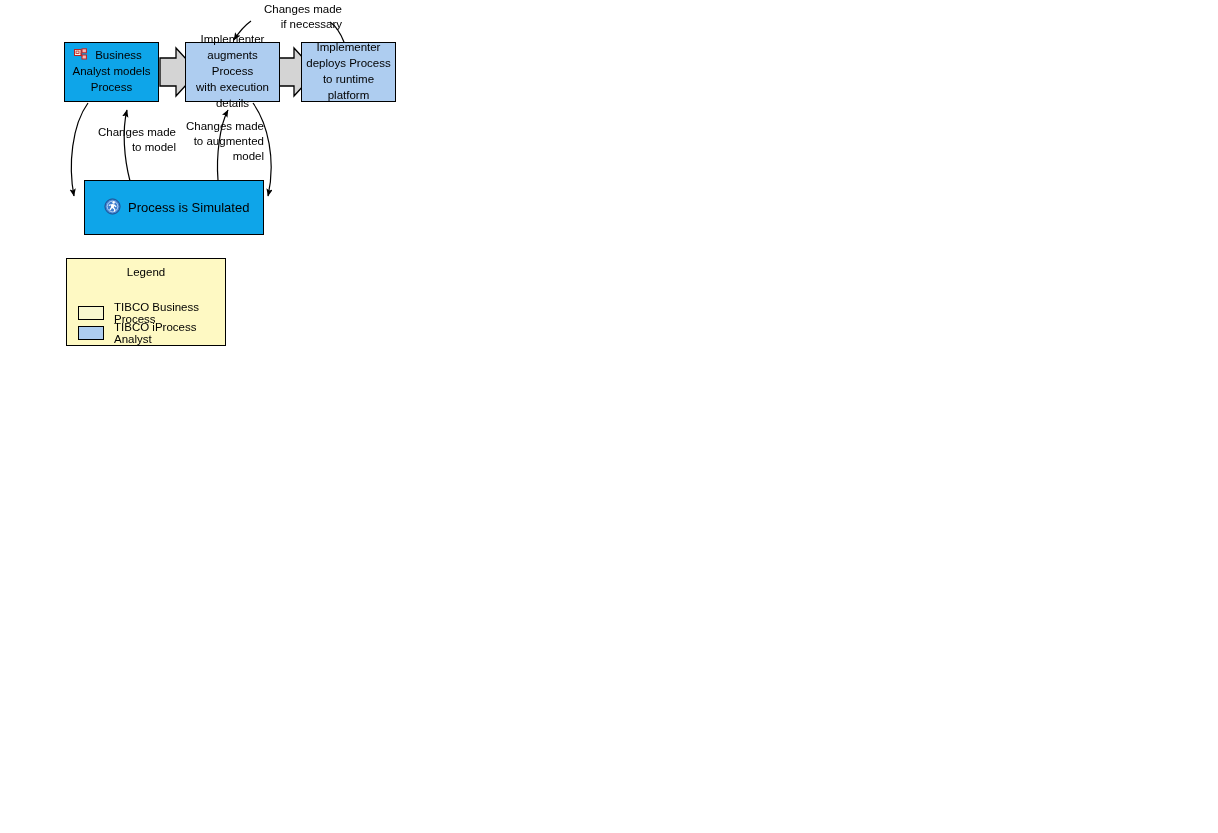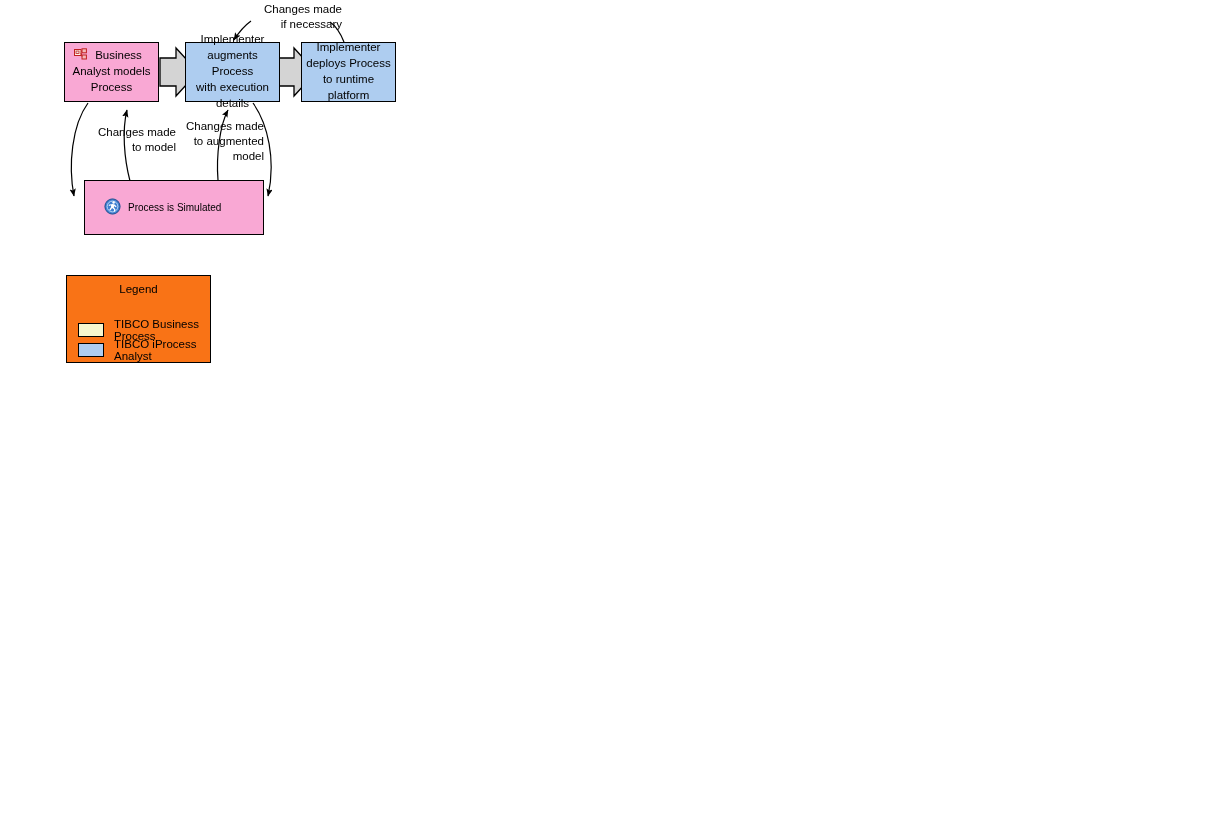--- a/index.html
+++ b/index.html
@@ -31,21 +31,21 @@
     line-height: 1.38;
     display: flex;
     align-items: center;
     justify-content: center;
   }
   .node .label {
     display: block;
     white-space: pre-line;
     padding: 0 3px;
   }
-  .studio { background: #f9a8d4; }
+  .studio { background: #0ea5e9; }
   .modeler { background: #aecdf0; }
 
   #node-analyst {
     left: 64px; top: 42px; width: 95px; height: 60px;
   }
   #node-analyst .label {
     text-indent: 14px;
   }
   #node-augment {
     left: 185px; top: 42px; width: 95px; height: 60px;
@@ -54,21 +54,21 @@
     left: 301px; top: 42px; width: 95px; height: 60px;
   }
   #node-simulated {
     left: 84px; top: 180px; width: 180px; height: 55px;
     justify-content: flex-start;
     align-items: center;
   }
   #node-simulated .label {
     text-align: left;
     padding-left: 43px;
-    font-size: 10px;
+    font-size: 13px;
   }
 
   .inline-icon {
     position: absolute;
     width: 14px;
     height: 13px;
   }
   #icon-process-model {
     left: 74px; top: 48px;
   }
@@ -83,24 +83,24 @@
     line-height: 1.32;
     text-align: right;
     white-space: pre-line;
   }
   #label-changes-necessary { left: 240px; top: 2px; width: 102px; }
   #label-changes-model { left: 82px; top: 125px; width: 94px; }
   #label-changes-augmented { left: 170px; top: 119px; width: 94px; }
 
   #legend-box {
     position: absolute;
-    left: 66px; top: 275px; width: 145px; height: 88px;
+    left: 66px; top: 258px; width: 160px; height: 88px;
     box-sizing: border-box;
     border: 1.5px solid #000000;
-    background: #f97316;
+    background: #fef9c3;
   }
   #legend-title {
     text-align: center;
     font-size: 11.5px;
     margin-top: 7px;
   }
   .legend-row {
     position: absolute;
     display: flex;
     align-items: center;

